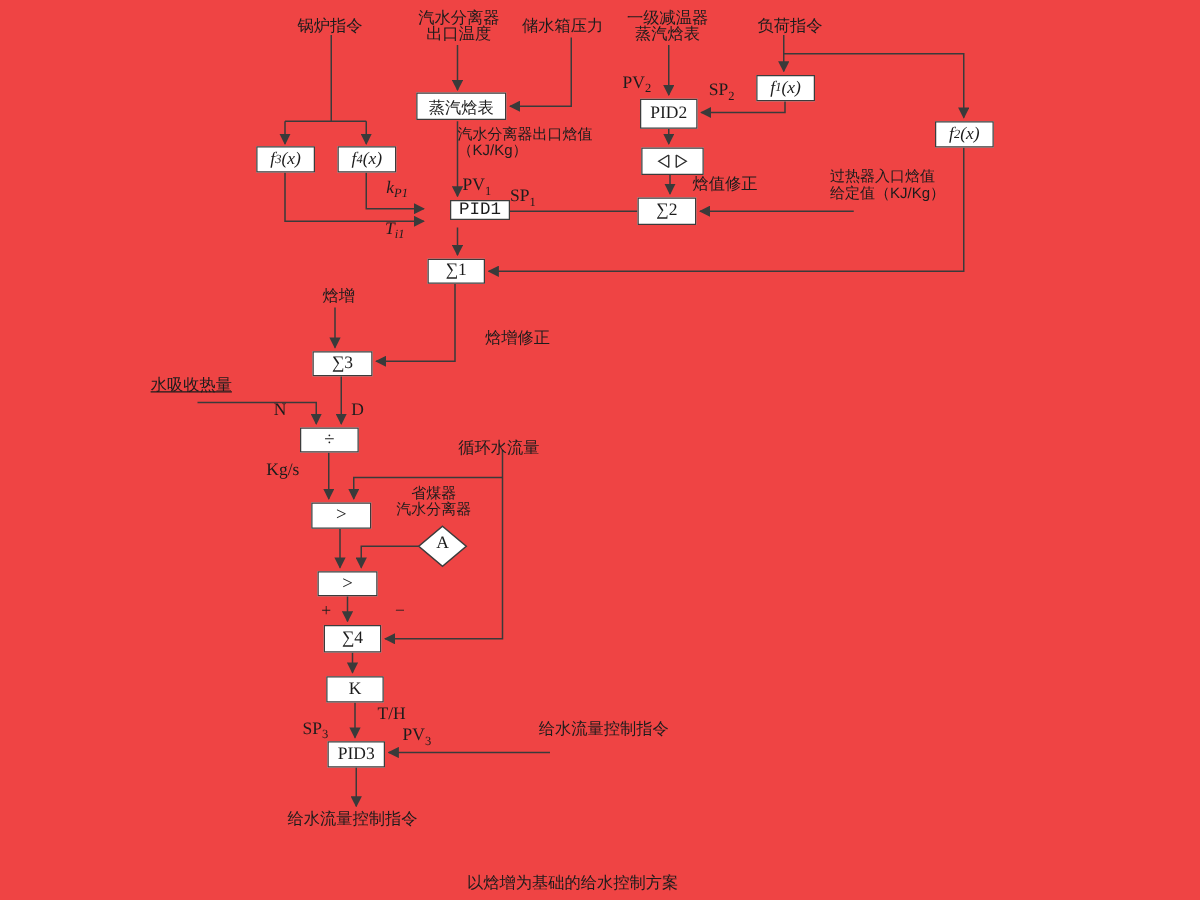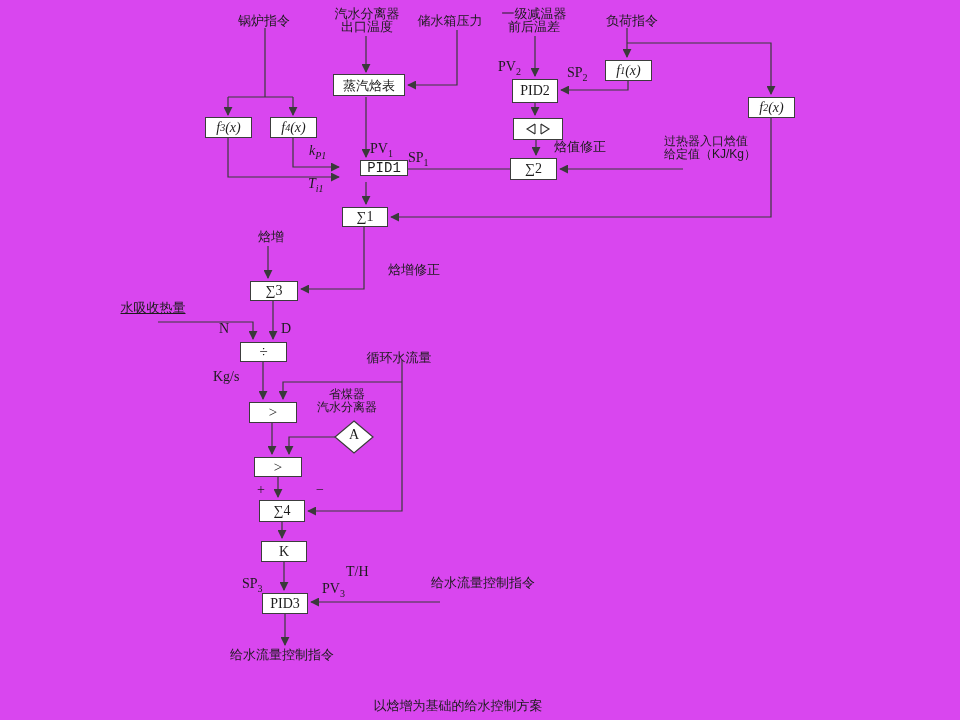--- a/index.html
+++ b/index.html
@@ -1,16 +1,16 @@
 <!DOCTYPE html>
 <html><head>
 <meta charset="utf-8">
 <style>
   html,body{margin:0;padding:0;background:#fff;}
-  #stage{position:relative;width:960px;height:720px;background:#d946ef;overflow:hidden;
+  #stage{position:relative;width:960px;height:720px;background:#ef4444;overflow:hidden;
          font-family:"Liberation Sans","DejaVu Sans",sans-serif;color:#1c1c1c;}
   #wires{position:absolute;left:0;top:0;width:960px;height:720px;}
   .box{position:absolute;border:1px solid #3c3c3c;background:#fff;display:flex;
        align-items:center;justify-content:center;box-sizing:border-box;
        font-family:"Liberation Serif","DejaVu Serif",serif;font-size:14px;line-height:1;}
   .cjk{font-family:"Liberation Sans","DejaVu Sans",sans-serif;font-size:13px;}
   .lbl{position:absolute;font-size:13px;line-height:13px;white-space:pre-line;text-align:center;}
   .math{font-family:"Liberation Serif","DejaVu Serif",serif;font-size:14px;line-height:14px;white-space:nowrap;}
   .ital{font-style:italic;}
   .lbl sub{font-size:10px;line-height:0;}
@@ -66,21 +66,21 @@
       <path d="M285,613 V645" marker-end="url(#ah)"></path>
       <polygon points="354,421 373,437 354,453 335,437" fill="#ffffff" stroke="#3c3c3c"></polygon>
     </g>
   </svg>
 
   <div class="lbl" style="left:226px;top:14px;width:76px;">锅炉指令</div>
   <div class="lbl" style="left:324px;top:7px;width:86px;">汽水分离器
 出口温度</div>
   <div class="lbl" style="left:414px;top:14px;width:72px;">储水箱压力</div>
   <div class="lbl" style="left:492px;top:7px;width:84px;">一级减温器
-前后温差</div>
+蒸汽焓表</div>
   <div class="lbl" style="left:598px;top:14px;width:68px;">负荷指令</div>
 
   <div class="box cjk" style="left:333px;top:74px;width:72px;height:22px;">蒸汽焓表</div>
 
   <div class="box ital" style="left:205px;top:117px;width:47px;height:21px;">
       <span>f</span>
       <sub>3</sub>
       <span>(x)</span>
     </div>
   <div class="box ital" style="left:270px;top:117px;width:47px;height:21px;">
@@ -116,20 +116,22 @@
   <div class="box" style="left:250px;top:281px;width:48px;height:20px;">∑3</div>
   <div class="box sym" style="left:240px;top:342px;width:47px;height:20px;">÷</div>
   <div class="box sym" style="left:249px;top:402px;width:48px;height:21px;">&gt;</div>
   <div class="box sym" style="left:254px;top:457px;width:48px;height:20px;">&gt;</div>
   <div class="box" style="left:259px;top:500px;width:46px;height:22px;">∑4</div>
   <div class="box" style="left:261px;top:541px;width:46px;height:21px;">K</div>
   <div class="box" style="left:262px;top:593px;width:46px;height:21px;">PID3</div>
 
   <div class="lbl math" style="left:336px;top:428px;width:36px;">A</div>
 
+  <div class="lbl small left" style="left:366px;top:101px;width:116px;">汽水分离器出口焓值
+（KJ/Kg）</div>
   <div class="lbl small left" style="left:644px;top:135px;width:100px;margin-left:20px;">过热器入口焓值
 给定值（KJ/Kg）</div>
   <div class="lbl" style="left:552px;top:140px;width:56px;">焓值修正</div>
   <div class="lbl" style="left:254px;top:230px;width:34px;">焓增</div>
   <div class="lbl" style="left:383px;top:263px;width:62px;">焓增修正</div>
   <div class="lbl" style="left:118px;top:301px;width:70px;text-decoration:underline;">水吸收热量</div>
   <div class="lbl" style="left:364px;top:337px;width:70px;margin-top:14px;">循环水流量</div>
   <div class="lbl small" style="left:315px;top:388px;width:64px;">省煤器
 汽水分离器</div>
   <div class="lbl" style="left:420px;top:576px;width:126px;">给水流量控制指令</div>
@@ -140,17 +142,17 @@
   <div class="lbl math" style="left:408px;top:151px;"><span>SP</span><sub>1</sub></div>
   <div class="lbl math" style="left:498px;top:60px;"><span>PV</span><sub>2</sub></div>
   <div class="lbl math" style="left:567px;top:66px;"><span>SP</span><sub>2</sub></div>
   <div class="lbl math ital" style="left:309px;top:144px;"><span>k</span><sub>P1</sub></div>
   <div class="lbl math ital" style="left:308px;top:177px;"><span>T</span><sub>i1</sub></div>
   <div class="lbl math" style="left:219px;top:322px;">N</div>
   <div class="lbl math" style="left:281px;top:322px;">D</div>
   <div class="lbl math" style="left:213px;top:370px;">Kg/s</div>
   <div class="lbl math" style="left:257px;top:483px;">+</div>
   <div class="lbl math" style="left:316px;top:483px;">−</div>
-  <div class="lbl math" style="left:302px;top:565px;margin-left:44px;">T/H</div>
+  <div class="lbl math" style="left:302px;top:565px;">T/H</div>
   <div class="lbl math" style="left:242px;top:577px;"><span>SP</span><sub>3</sub></div>
   <div class="lbl math" style="left:322px;top:582px;"><span>PV</span><sub>3</sub></div>
 
 </div>
 
 </body></html>

